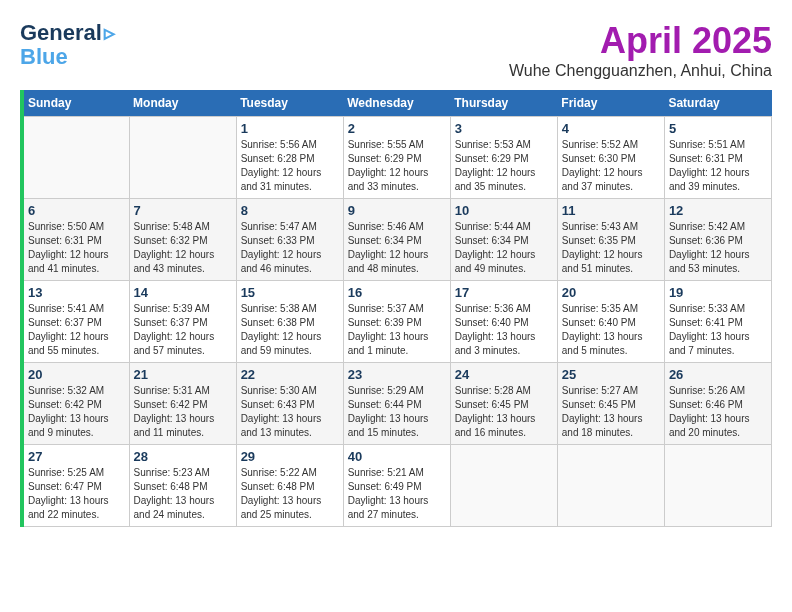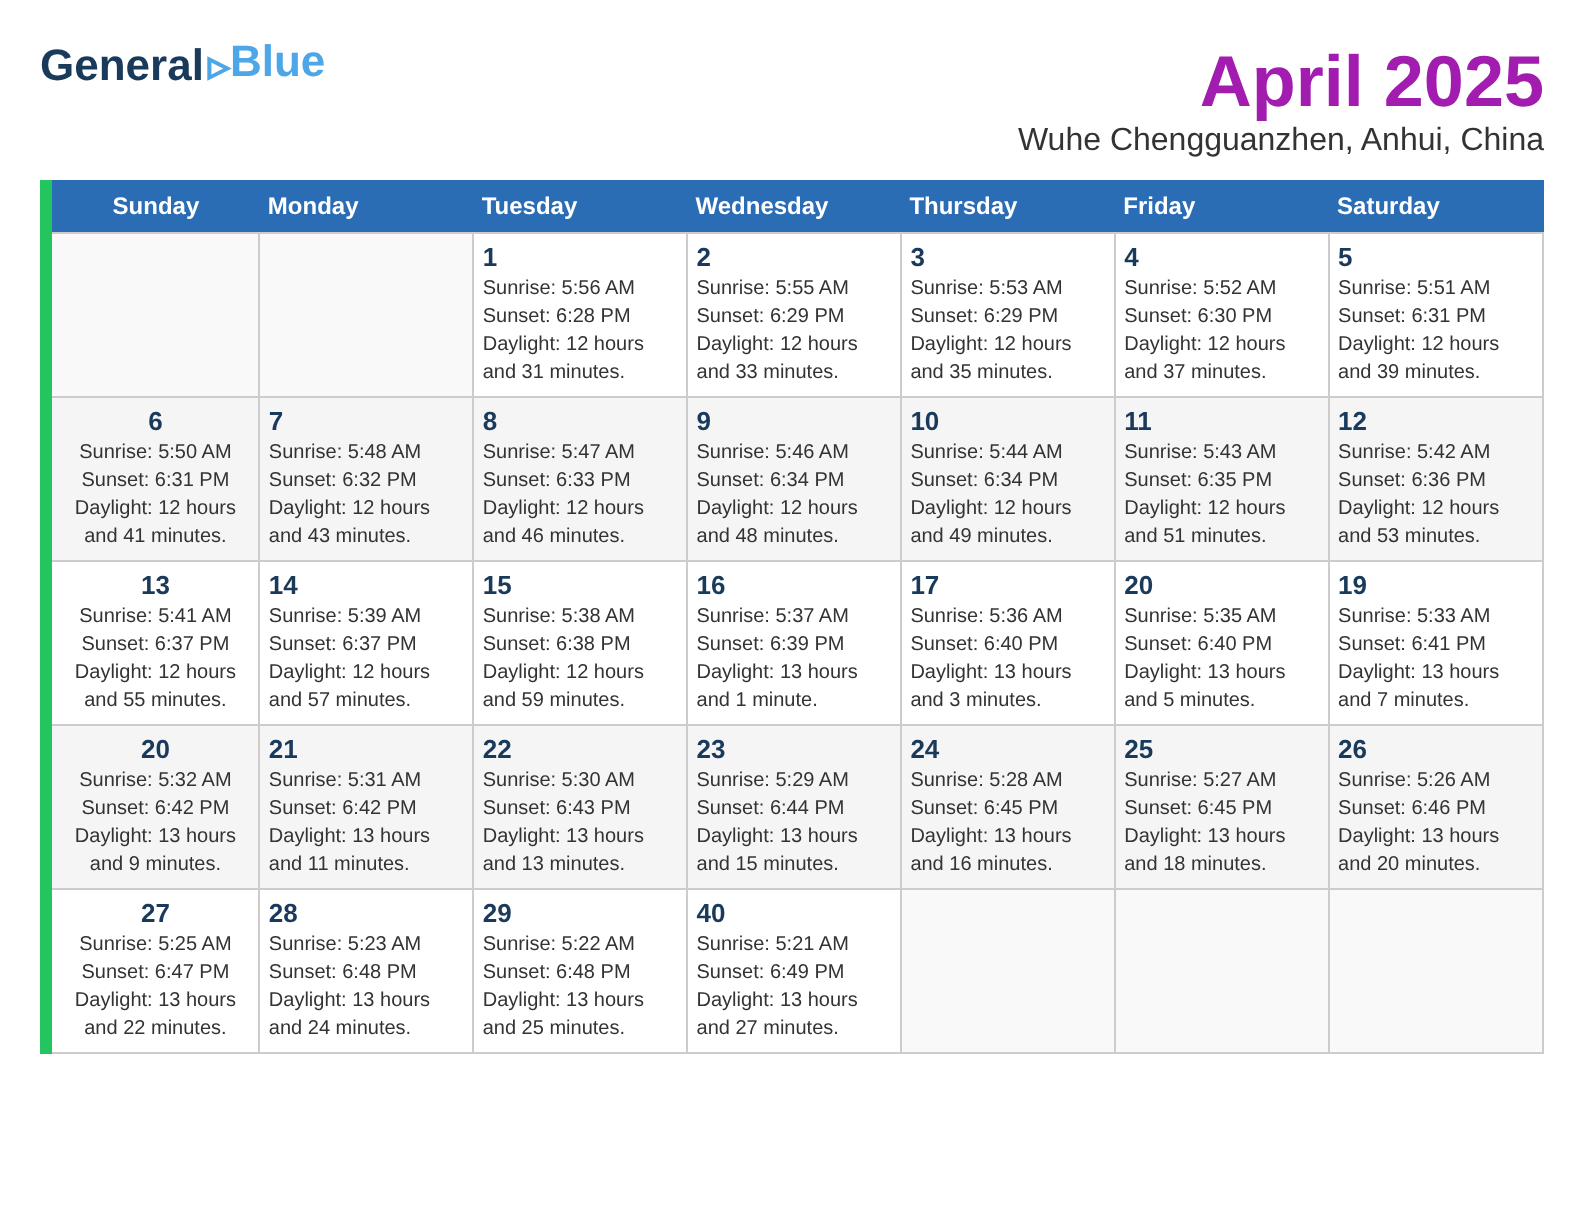--- a/index.html
+++ b/index.html
@@ -11,21 +11,21 @@
       padding: 20px;
     }
     .header-area {
       display: flex;
       justify-content: space-between;
       align-items: flex-start;
       margin-bottom: 10px;
     }
     .logo {
       display: flex;
-      flex-direction: row;
+      flex-direction: column;
       align-items: flex-start;
     }
     .logo-text {
       font-size: 22px;
       font-weight: bold;
       color: #1a3a5c;
       line-height: 1;
     }
     .title-area {
       text-align: right;
@@ -72,21 +72,21 @@
     }
     .empty-cell {
       background: #f9f9f9;
     }
     tr:nth-child(even) td {
       background-color: #f5f5f5;
     }
     tr:nth-child(odd) td {
       background-color: #ffffff;
     }
-    th:first-child, td:first-child { border-left: 6px solid #22c55e; text-align: center; }
+    th:first-child, td:first-child { border-left: 4px solid #22c55e; }
   </style>
 </head>
 <body>
 
 <div class="header-area">
   <div class="logo">
     <div style="display:flex;align-items:center;">
       <span class="logo-text">General</span>
       <span style="color:#4da6e8;font-size:22px;font-weight:bold;margin-left:2px;">▹</span>
     </div>

